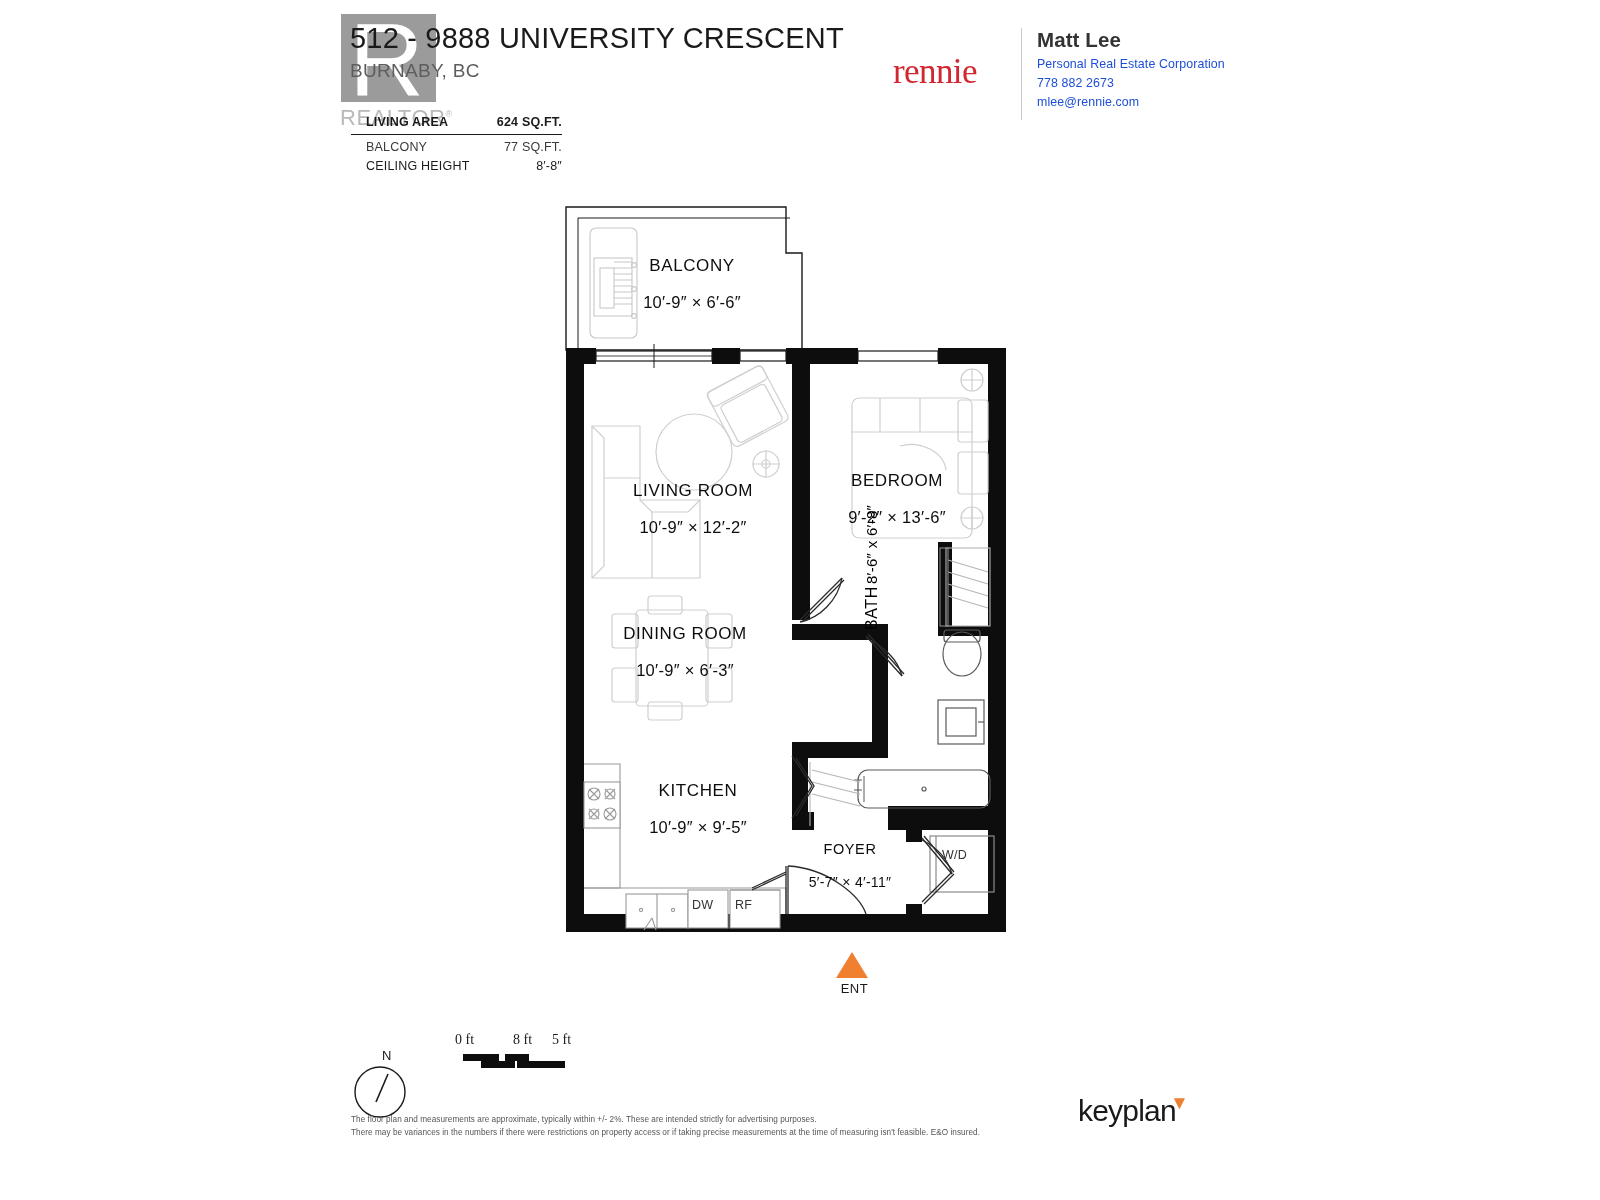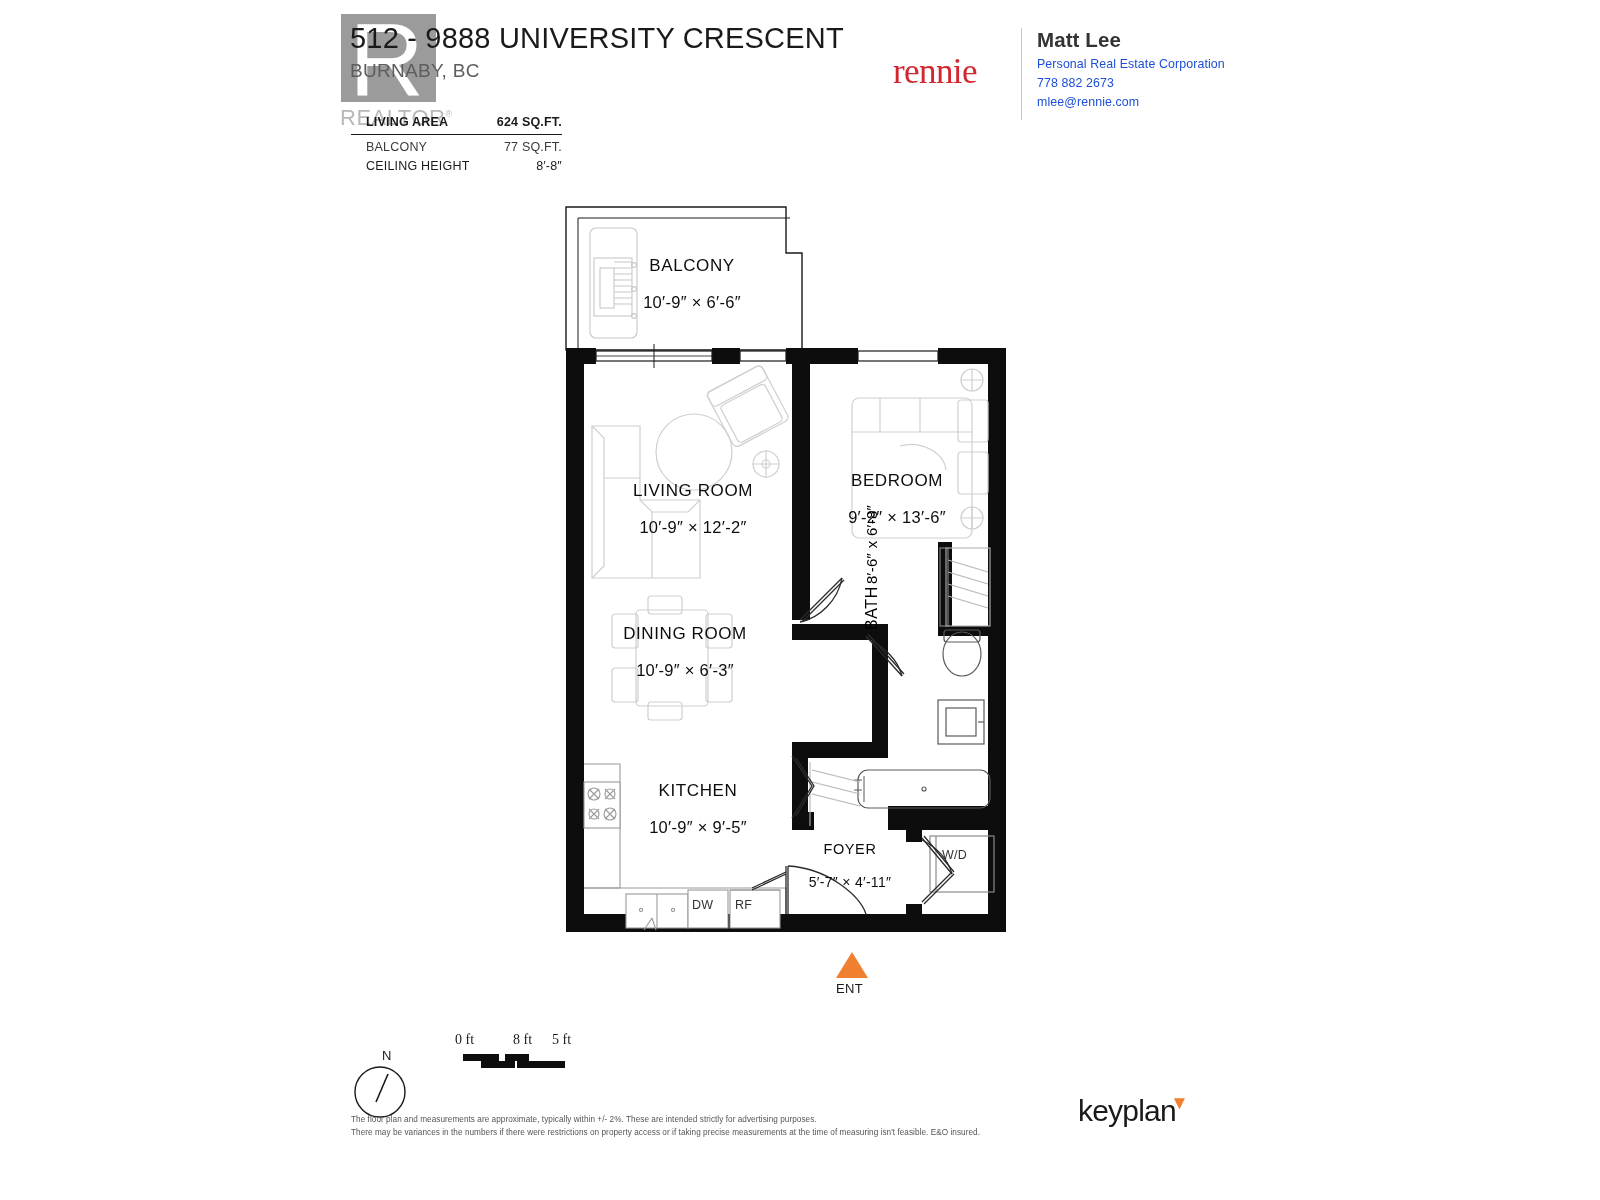--- a/index.html
+++ b/index.html
@@ -93,21 +93,21 @@
   
   #ent-marker { position: absolute; left: 836px; top: 952px; }
   #ent-triangle {
     width: 0; height: 0;
     border-left: 16px solid transparent;
     border-right: 16px solid transparent;
     border-bottom: 26px solid #f08030;
   }
   #ent-text {
     margin-top: 3px; font-size: 13px; color: #1a1a1a;
-    text-align: left; letter-spacing: .4px;
+    text-align: right; letter-spacing: .4px;
   }
 
   
   #compass { position: absolute; left: 352px; top: 1062px; width: 56px; height: 56px; }
   #compass-n {
     position: absolute; left: 382px; top: 1048px;
     font-size: 13px; color: #1a1a1a;
   }
   #scalebar { position: absolute; left: 455px; top: 1032px; }
   #scale-ticks { position: relative; height: 18px; width: 120px; }

